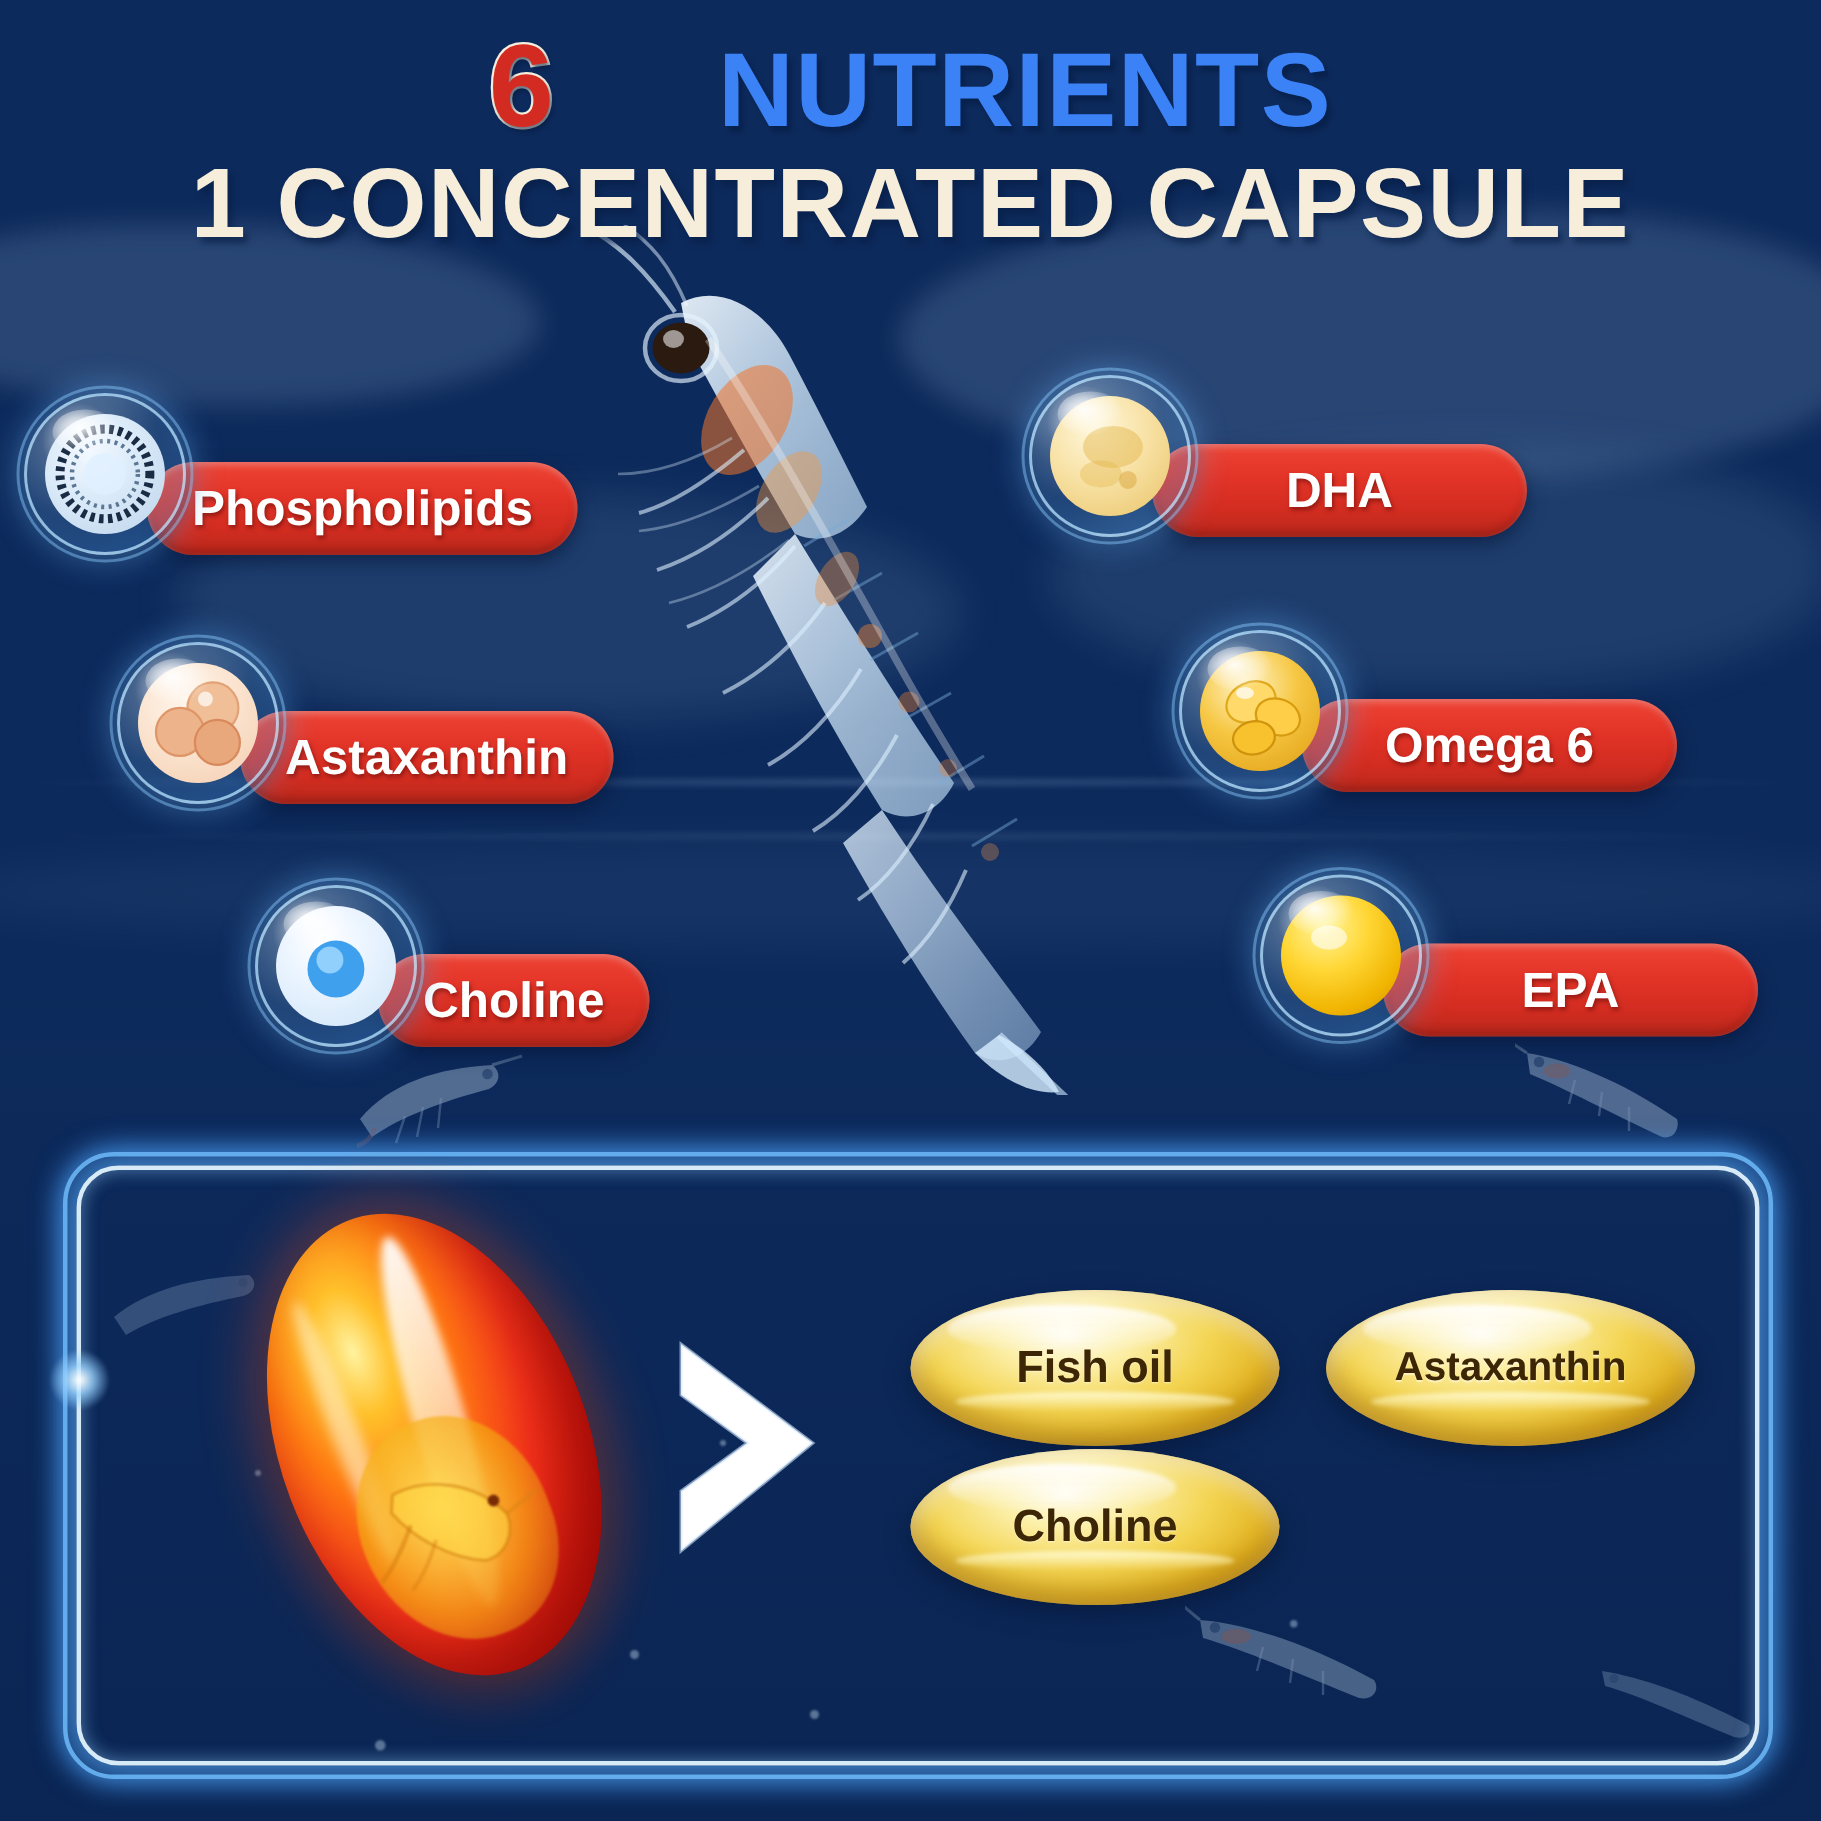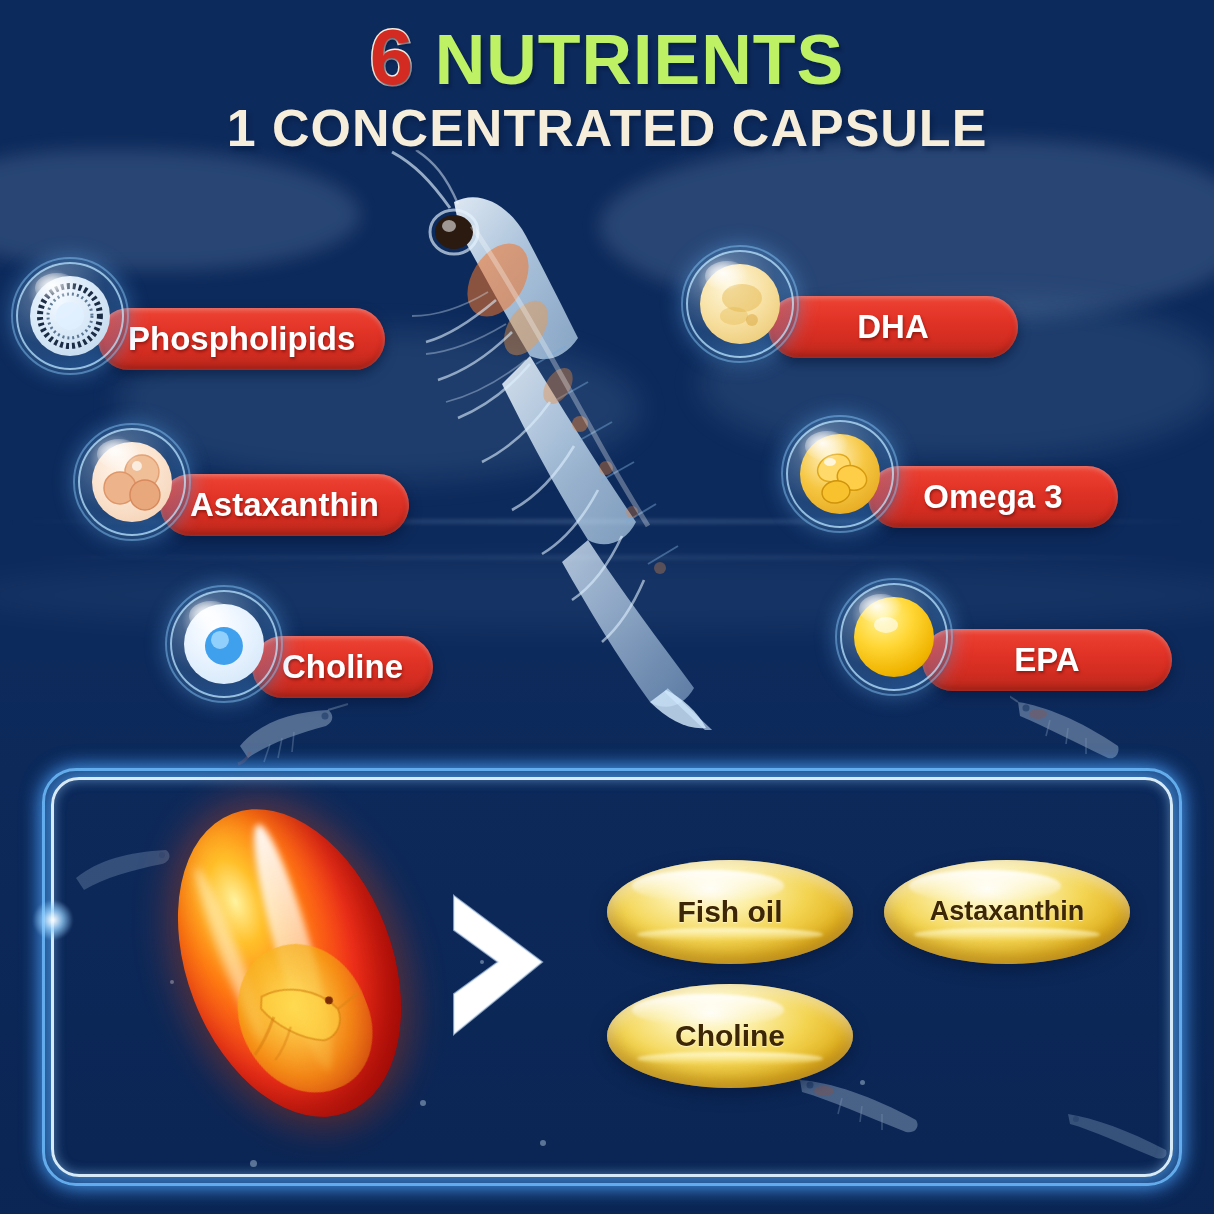--- a/index.html
+++ b/index.html
@@ -23,24 +23,24 @@
   .deepshade{position:absolute;left:0;right:0;bottom:0;height:560px;
              background:linear-gradient(180deg,rgba(8,34,78,0),rgba(8,32,74,.45));}
   .bubble-dot{position:absolute;border-radius:50%;background:rgba(210,232,250,.40);filter:blur(.6px);}
 
   
   .mini-krill{position:absolute;opacity:.55;}
 
   
   .title-block{position:absolute;top:18px;left:0;right:0;text-align:center;z-index:30;}
   .line1{font-size:70px;font-weight:bold;letter-spacing:1px;line-height:1.0;}
-  .line2{font-size:52px;font-weight:bold;letter-spacing:1px;line-height:1.02;margin-top:6px;}
+  .line2{font-size:66px;font-weight:bold;letter-spacing:1px;line-height:1.02;margin-top:6px;}
   .num6{color:#D32B22;-webkit-text-stroke:3px #F6EFDE;paint-order:stroke fill;
         text-shadow:2px 3px 3px rgba(5,25,60,.55);font-size:78px;}
-  .tw{color:#bef264;text-shadow:3px 4px 3px rgba(6,28,66,.55);}
+  .tw{color:#3b82f6;text-shadow:3px 4px 3px rgba(6,28,66,.55);margin-left:44px;}
   .tc{color:#F6EEDB;text-shadow:3px 4px 4px rgba(6,28,66,.60);}
 
   
   .badge{position:absolute;display:flex;align-items:flex-end;z-index:20;}
   .pill{position:relative;height:62px;border-radius:31px;display:flex;align-items:center;
         justify-content:center;padding:0 30px;color:#fff;font-size:33px;font-weight:bold;
         background:linear-gradient(180deg,#ED4334 0%,#E23327 38%,#D22C20 72%,#B8281C 100%);
         box-shadow:0 5px 12px rgba(4,20,52,.55), inset 0 2px 5px rgba(255,255,255,.30),
                    inset 0 -3px 6px rgba(110,16,10,.45);
         text-shadow:1px 2px 3px rgba(90,10,6,.55);white-space:nowrap;}
@@ -79,21 +79,21 @@
   .redcap .hl2{position:absolute;left:20%;top:12%;width:9%;height:58%;border-radius:50%;
        background:rgba(255,245,220,.55);filter:blur(4px);}
   .redcap .inner-krill{position:absolute;left:16%;top:44%;width:62%;height:48%;
        border-radius:48% 52% 45% 55%;
        background:radial-gradient(ellipse at 45% 40%, rgba(255,226,96,.95),rgba(245,170,20,.70) 55%,rgba(220,110,10,.18) 100%);
        filter:blur(.6px);}
 
   .chev{position:absolute;left:400px;top:122px;z-index:4;}
 
   .softgels{position:absolute;left:565px;top:92px;width:540px;display:grid;
-            grid-template-columns:1fr 1fr;grid-template-rows:1fr 1fr;gap:20px 14px;}
+            grid-template-columns:1fr 1fr;grid-template-rows:1fr 1fr;gap:2px 14px;}
   .gel{position:relative;width:246px;height:104px;border-radius:50%;
        display:flex;align-items:center;justify-content:center;
        background:radial-gradient(ellipse at 42% 28%, #FFFDF2 0%, #FCEFA8 22%, #F3D451 48%,
                                   #E2B11E 72%, #B9860F 94%, #8C6008 100%);
        box-shadow:0 6px 16px rgba(4,18,48,.5), inset 0 -8px 18px rgba(130,85,6,.45),
                   inset 0 6px 14px rgba(255,255,255,.55);}
   .gel .band{position:absolute;left:12%;bottom:22%;width:76%;height:13%;border-radius:50%;
        background:linear-gradient(180deg,rgba(255,252,215,.9),rgba(242,206,70,.25));filter:blur(1.5px);}
   .gel .topgloss{position:absolute;left:10%;top:10%;width:62%;height:30%;border-radius:50%;
        background:linear-gradient(180deg,rgba(255,255,255,.92),rgba(255,255,255,0));filter:blur(1.5px);}
@@ -310,21 +310,21 @@
           <ellipse cx="34" cy="34" rx="17" ry="13" transform="rotate(-25 34 34)" fill="#FFD96A" stroke="#E0A91C" stroke-width="1.5"></ellipse>
           <ellipse cx="52" cy="44" rx="15" ry="12" transform="rotate(20 52 44)" fill="#FFCE49" stroke="#D79B10" stroke-width="1.5"></ellipse>
           <ellipse cx="36" cy="58" rx="14" ry="11" transform="rotate(-10 36 58)" fill="#F8C22E" stroke="#CF930C" stroke-width="1.5"></ellipse>
           <ellipse cx="30" cy="28" rx="6" ry="4" fill="rgba(255,255,255,.75)"></ellipse>
         </svg>
       </div>
       <div class="gloss"></div>
         <div class="rim"></div>
     </div>
     <div class="pill" style="min-width:250px;">
-      <span>Omega 3</span>
+      <span>Omega 6</span>
     </div>
   </div>
 
   <div class="badge" style="left:840px;top:583px;">
     <div class="orb">
       <div class="shell"></div>
       <div class="core" style="background:radial-gradient(circle at 36% 26%, #FFF59B 0%, #FFD634 38%, #F0B400 72%, #C98E00 100%);">
         <svg width="100%" height="100%" viewBox="0 0 80 80">
           <ellipse cx="32" cy="28" rx="12" ry="8" fill="rgba(255,255,255,.6)"></ellipse>
         </svg>

